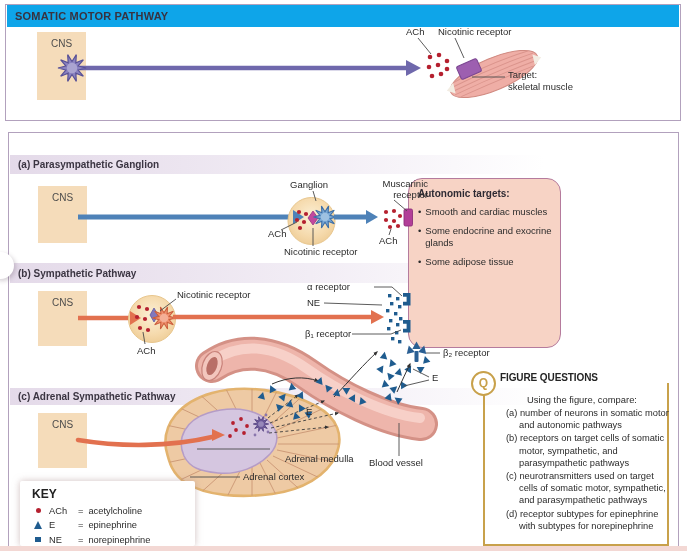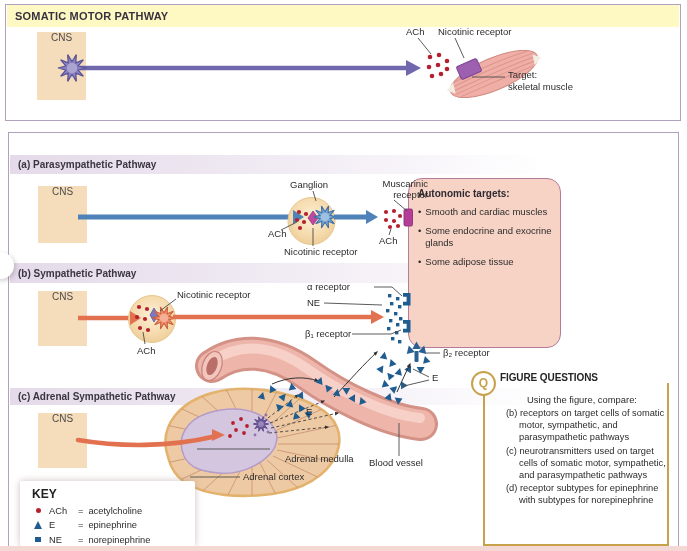--- a/index.html
+++ b/index.html
@@ -1,23 +1,23 @@
 <!DOCTYPE html>
 <html><head>
 <meta charset="utf-8">
 <style>
   html,body{margin:0;padding:0;background:#fff;}
   .stage{position:relative;width:687px;height:551px;background:#fff;overflow:hidden;
          font-family:"Liberation Sans",sans-serif;color:#2b2b2b;}
   .panel{position:absolute;background:#fff;border:1.6px solid #b2a1bd;box-sizing:border-box;}
   .bar{position:absolute;display:flex;align-items:center;box-sizing:border-box;padding-left:8px;}
-  .bar-main{background:#fef9c3;font-weight:bold;font-size:11px;color:#38323f;letter-spacing:.2px;}
+  .bar-main{background:#0ea5e9;font-weight:bold;font-size:11px;color:#38323f;letter-spacing:.2px;}
   .bar-sub{background:linear-gradient(90deg,#e4dae9,#f2edf5 45%,#fff 80%);font-weight:bold;font-size:10px;color:#3b3542;}
   .cns{position:absolute;background:#f5dcba;text-align:center;font-size:10px;color:#4c4c4c;
-       box-sizing:border-box;}
+       padding-top:6px;box-sizing:border-box;}
   .lbl{position:absolute;font-size:9.5px;line-height:1.15;white-space:nowrap;color:#2b2b2b;}
   .lbl.right{text-align:right;white-space:normal;}
   .art{position:absolute;left:0;top:0;z-index:5;}
   .layer-labels{z-index:6;}
   .targets{position:absolute;left:408px;top:178px;width:153px;height:170px;background:#f7d3c5;
            border:1.8px solid #b57b9d;border-radius:14px;box-sizing:border-box;z-index:4;
            padding:9px 8px 0 9px;}
   .targets .t-title{text-align:left;font-weight:bold;font-size:10px;color:#2e2a33;}
   .t-item{display:flex;gap:4px;font-size:9.5px;line-height:1.25;margin-top:7px;color:#2b2b2b;}
   .t-item .b{flex:0 0 auto;}
@@ -49,21 +49,21 @@
 
 <div class="stage">
 
   <div class="panel" style="left:5px;top:4px;width:676px;height:117px;"></div>
   <div class="panel" style="left:8px;top:132px;width:671px;height:415px;"></div>
 
   <div class="bar bar-main" style="left:7px;top:5px;width:672px;height:22px;">
     <span>SOMATIC MOTOR PATHWAY</span>
   </div>
   <div class="bar bar-sub" style="left:10px;top:155px;width:668px;height:19px;">
-    <span>(a) Parasympathetic Pathway</span>
+    <span>(a) Parasympathetic Ganglion</span>
   </div>
   <div class="bar bar-sub" style="left:10px;top:263px;width:668px;height:20px;">
     <span>(b) Sympathetic Pathway</span>
   </div>
   <div class="bar bar-sub" style="left:10px;top:388px;width:668px;height:17px;">
     <span>(c) Adrenal Sympathetic Pathway</span>
   </div>
 
   <div class="cns" style="left:37px;top:32px;width:49px;height:68px;">
     <span>CNS</span></div>
@@ -380,20 +380,21 @@
       <span>=</span>
       <span>norepinephrine</span>
     </div>
   </div>
 
   <div class="fqbox"></div>
   <div class="qbadge">Q</div>
   <div class="fq-title">FIGURE QUESTIONS</div>
   <div class="fq-intro">Using the figure, compare:</div>
   <div class="fq-items">
+    <div class="fq-item">(a) number of neurons in somatic motor and autonomic pathways</div>
     <div class="fq-item">(b) receptors on target cells of somatic motor, sympathetic, and parasympathetic pathways</div>
     <div class="fq-item">(c) neurotransmitters used on target cells of somatic motor, sympathetic, and parasympathetic pathways</div>
     <div class="fq-item">(d) receptor subtypes for epinephrine with subtypes for norepinephrine</div>
   </div>
 
   <div class="curl"></div>
   <div class="strip"></div>
 </div>
 
 </body></html>

